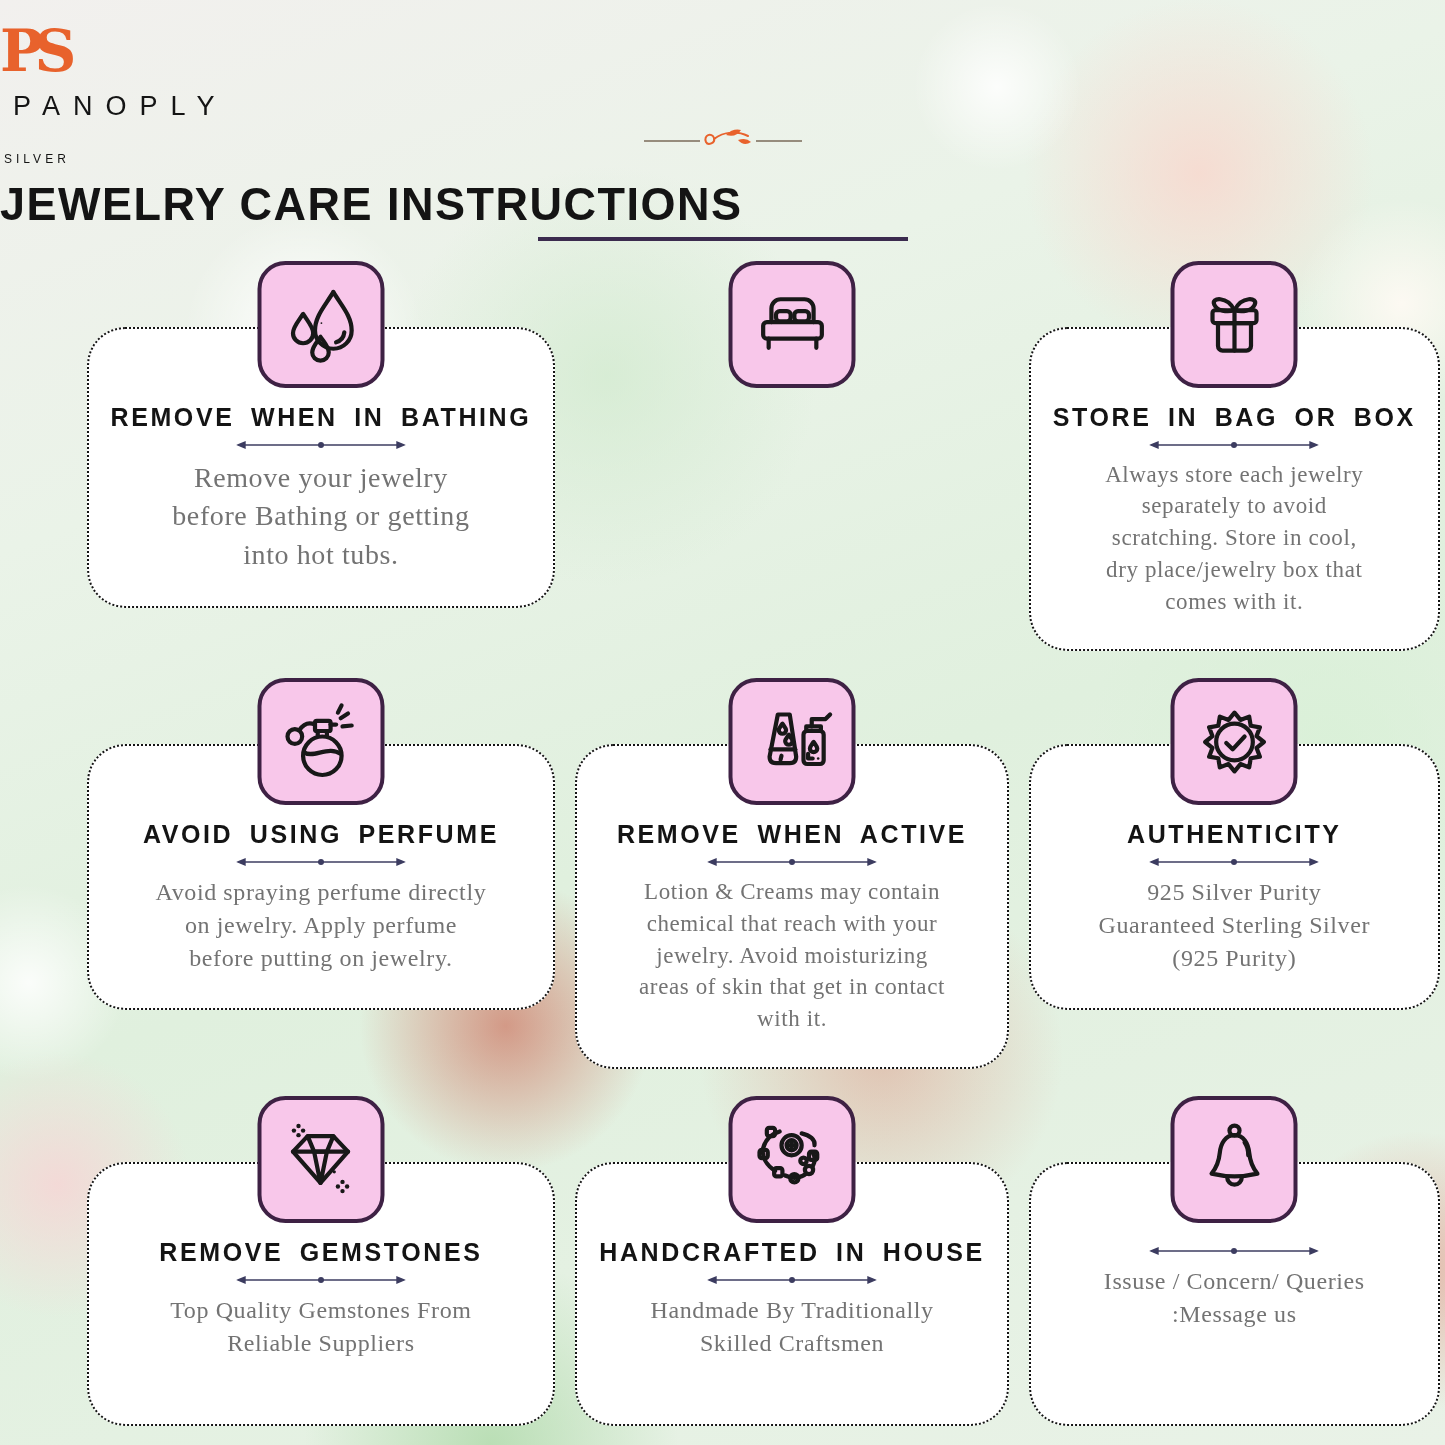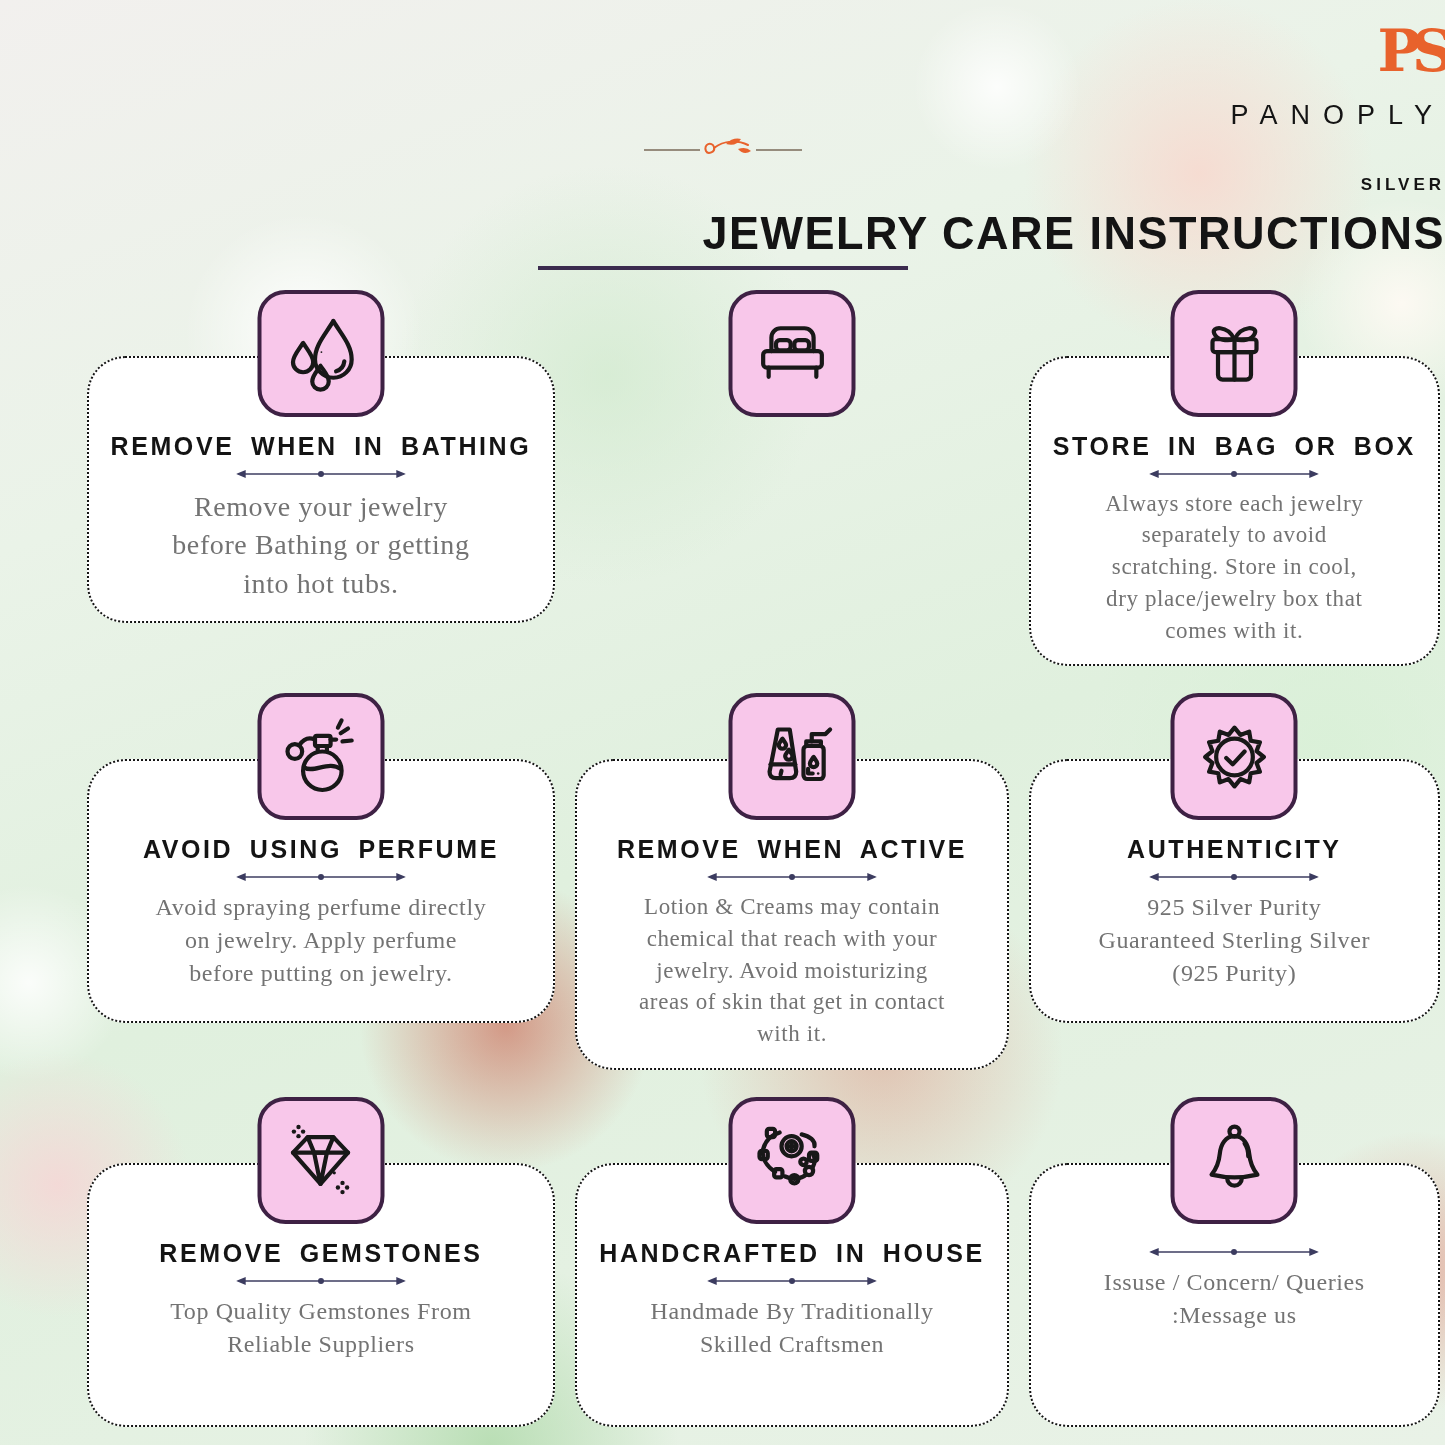--- a/index.html
+++ b/index.html
@@ -18,34 +18,34 @@
       radial-gradient(circle 260px at 61% 73%, rgba(219,122,102,.38), rgba(219,122,102,0) 70%),
       radial-gradient(circle 190px at 4% 82%,  rgba(246,213,213,.85), rgba(246,213,213,0) 70%),
       radial-gradient(circle 140px at 2% 68%,  rgba(255,255,255,.85), rgba(255,255,255,0) 70%),
       radial-gradient(circle 200px at 98% 88%, rgba(224,128,112,.5),  rgba(224,128,112,0) 70%),
       radial-gradient(circle 260px at 34% 100%,rgba(178,219,173,.85), rgba(178,219,173,0) 72%),
       radial-gradient(circle 320px at 92% 52%, rgba(216,240,214,.8),  rgba(216,240,214,0) 75%),
       linear-gradient(160deg,#f2f0ee 0%, #eaf3e8 28%, #e0f0de 55%, #e9f2e7 100%);
   }
 
   
-  .header { text-align:right; padding-top:24px; }
+  .header { text-align:left; padding-top:24px; }
   .monogram {
     font-family:"DejaVu Serif", serif;
     font-size:58px; font-weight:700; line-height:.95;
     color:#E8622C; letter-spacing:-9px; display:inline-block;
   }
   .brand-name {
     font-size:27px; letter-spacing:13px; text-indent:13px;
-    color:#141414; margin-top:21px; font-weight:400;
+    color:#141414; margin-top:12px; font-weight:400;
   }
   .ornament { display:block; margin:4px auto 0; }
   .brand-sub {
-    font-size:17px; letter-spacing:4px; text-indent:4px;
-    color:#141414; margin-top:16px; font-weight:700;
+    font-size:12px; letter-spacing:4px; text-indent:4px;
+    color:#141414; margin-top:2px; font-weight:400;
   }
   .page-title {
     font-size:45px; font-weight:700; letter-spacing:1.5px;
     color:#141414; margin-top:12px; transform:scaleY(1.04);
   }
   .title-underline {
     width:370px; height:3.5px; background:#3b2b4e; margin:7px auto 0;
   }
 
   
@@ -58,21 +58,21 @@
   .tile {
     position:absolute; top:0; left:50%; transform:translateX(-50%);
     width:127px; height:127px; border-radius:28px;
     background:#F8C7EA; border:4.5px solid #3E2144;
     display:flex; align-items:center; justify-content:center; z-index:2;
   }
   .tile svg { width:88px; height:88px; stroke:#181818; fill:none;
               stroke-width:4.6; stroke-linecap:round; stroke-linejoin:round; }
   .card {
     background:#ffffff; border:2.5px dotted #141414; border-radius:38px;
-    min-height:264px; padding:74px 22px 18px; text-align:center;
+    min-height:264px; padding:74px 22px 32px; text-align:center;
   }
   .card-title {
     font-size:25px; font-weight:700; letter-spacing:2.6px; word-spacing:7px;
     color:#141414; white-space:nowrap;
   }
   .card-divider { display:block; margin:7px auto 2px; }
   .card-body {
     font-family:Liberation Serif, serif;
     color:#737373; white-space:pre-line; margin-top:8px;
     line-height:1.38; letter-spacing:.6px;

